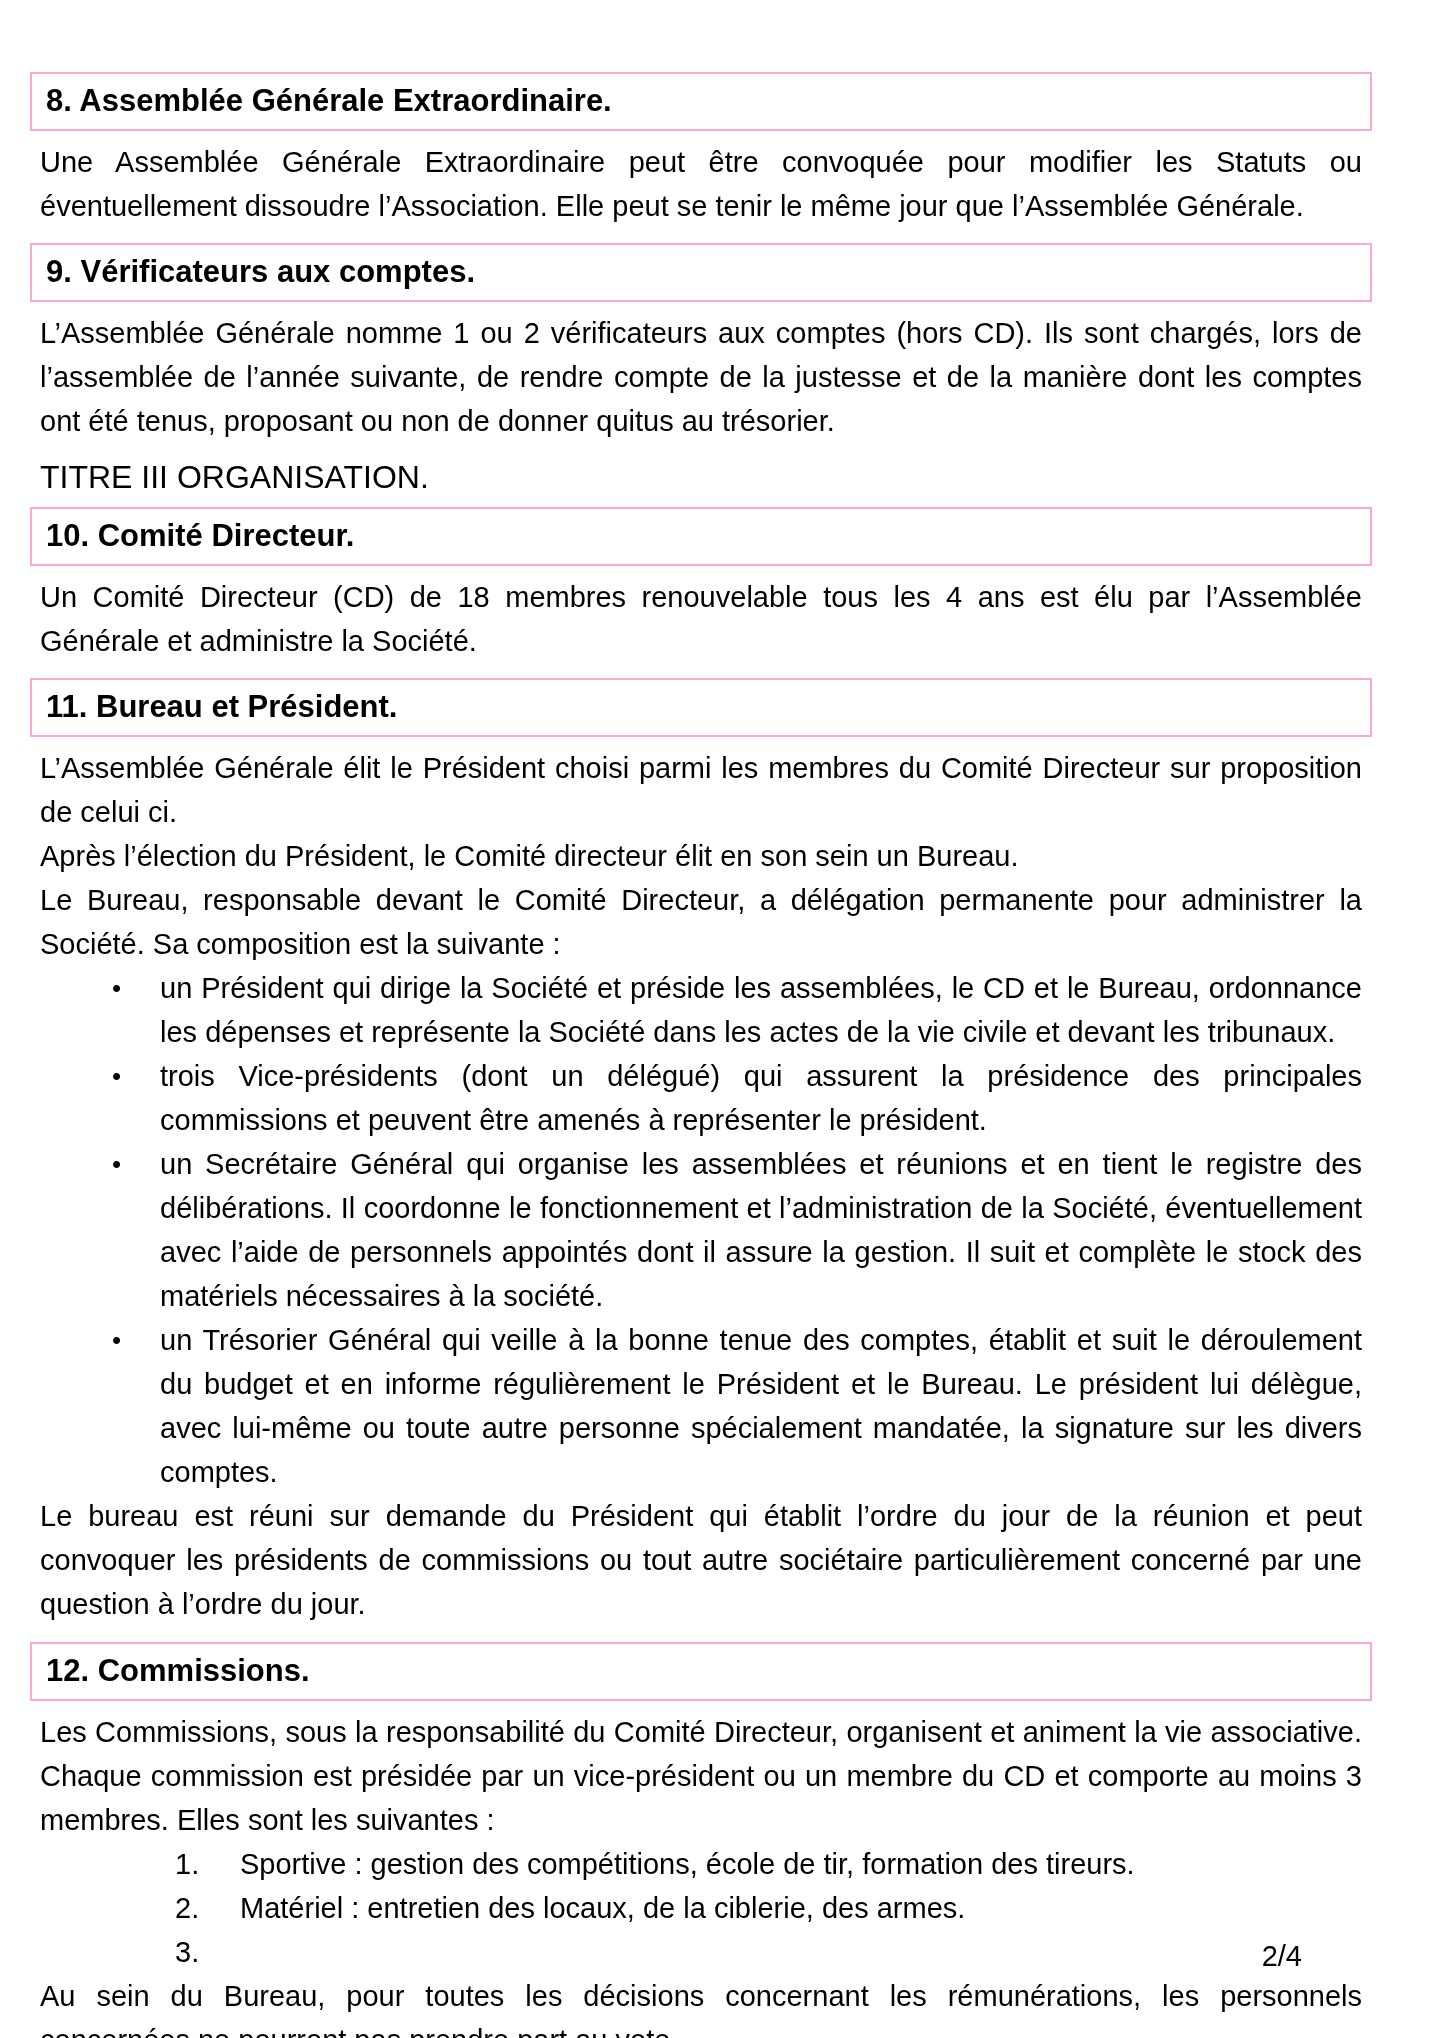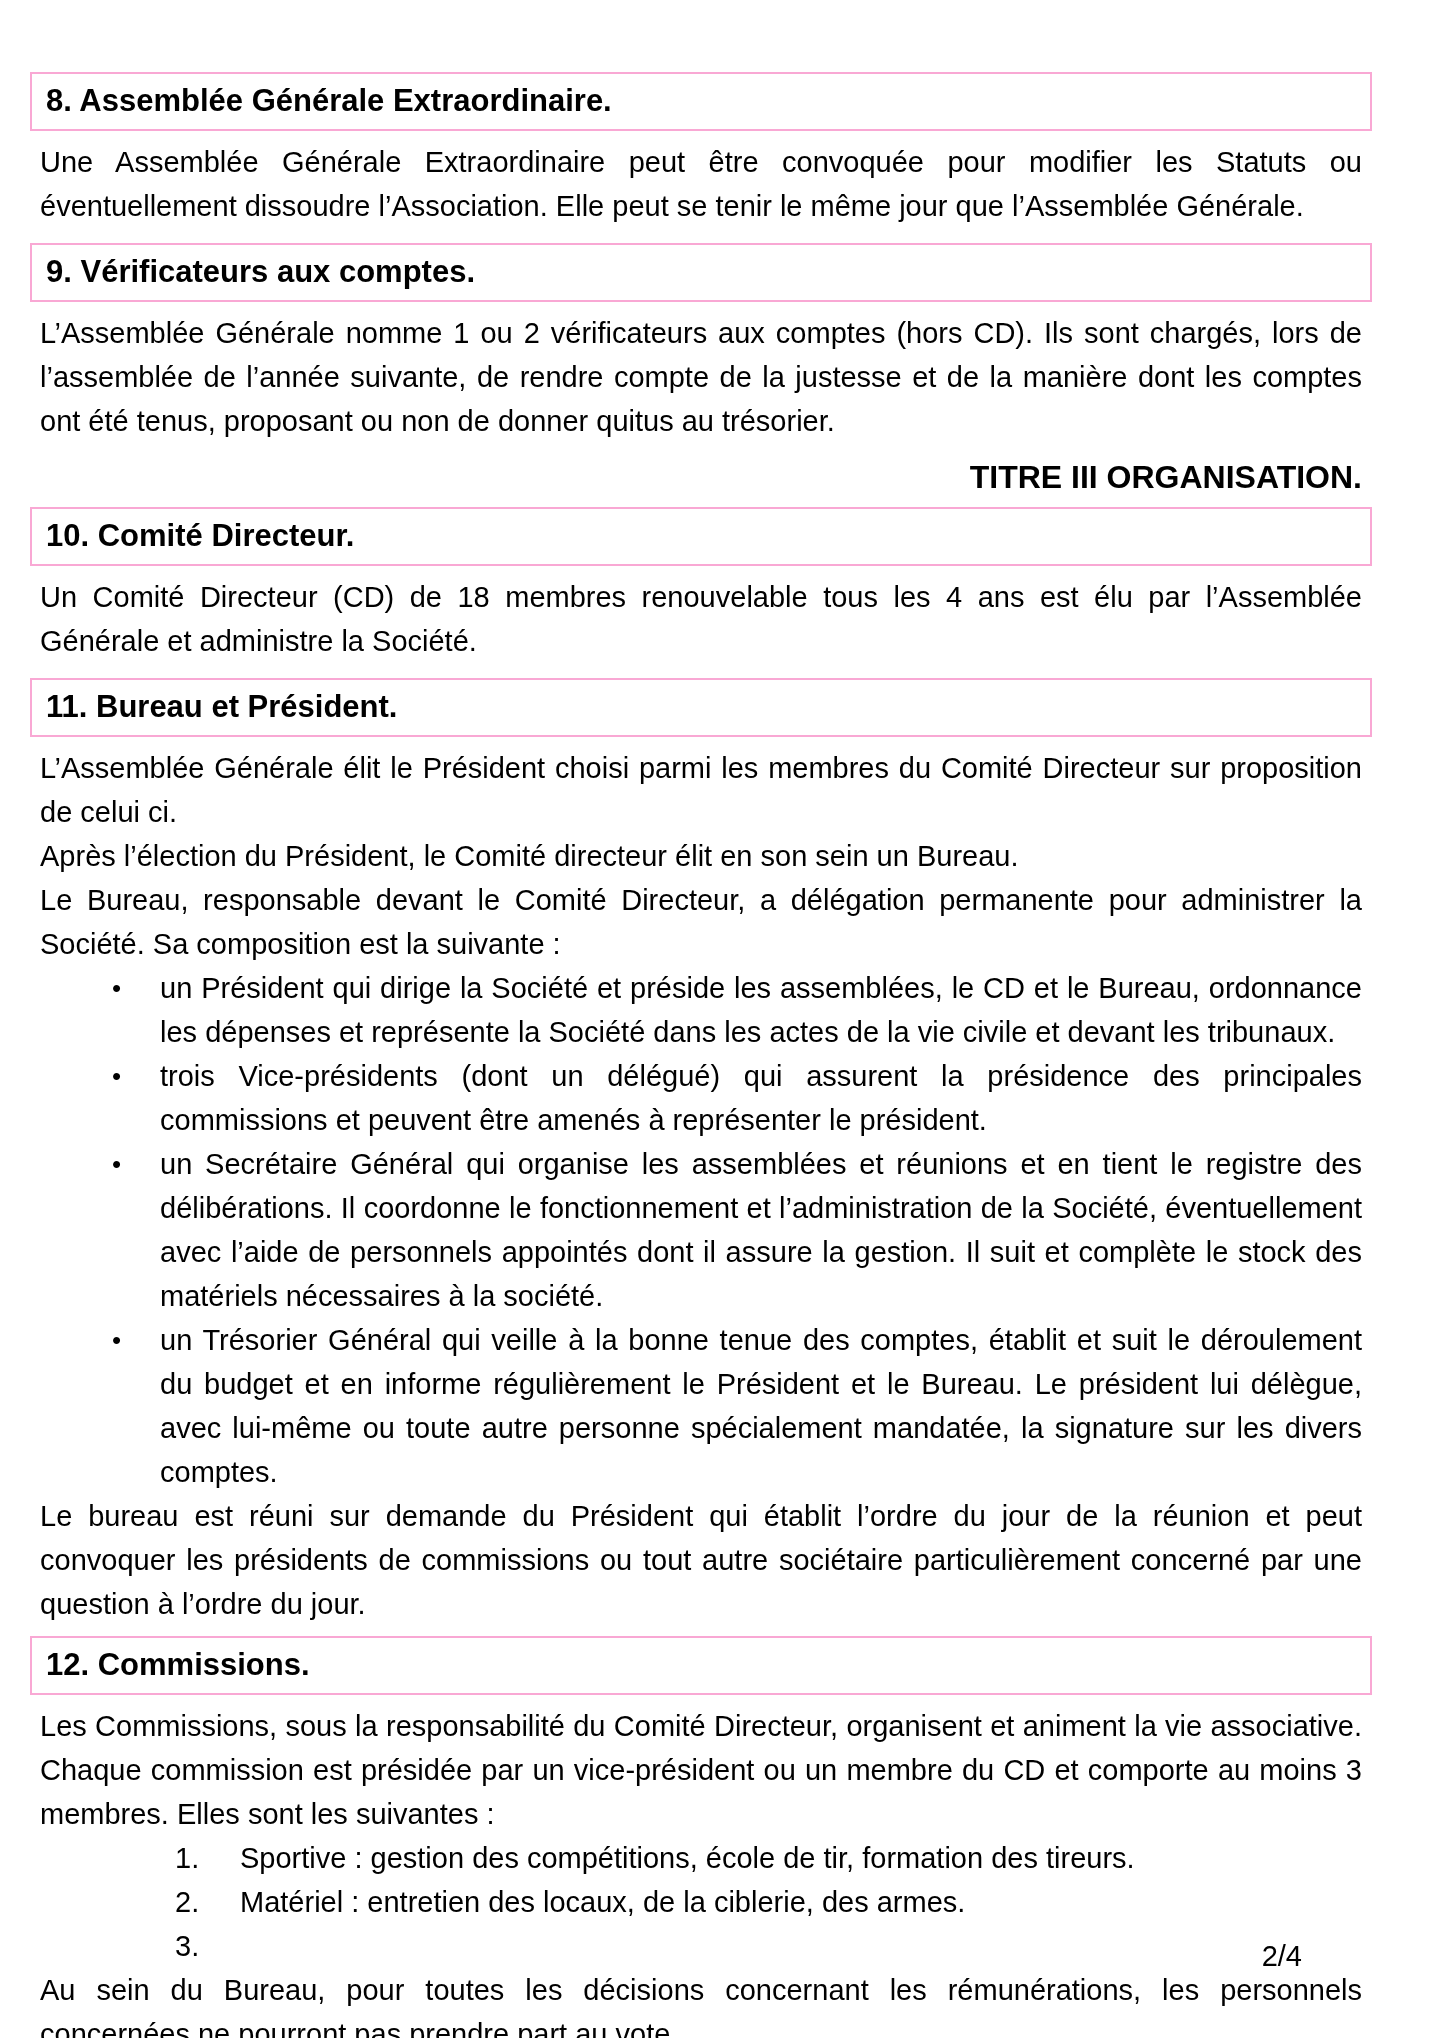--- a/index.html
+++ b/index.html
@@ -23,22 +23,22 @@
     line-height: 44px;
     padding: 5px 14px 6px 14px;
     margin: 15px -10px 9px -10px;
   }
   .hbox.first { margin-top: 0; }
 
   .para { text-align: justify; }
   .para.plain { text-align: left; }
 
   .center-title {
-    text-align: right;
-    font-weight: bold;
+    text-align: left;
+    font-weight: normal;
     font-size: 32px;
     margin: 12px 0 6px 0;
   }
 
   .bullet-item {
     position: relative;
     padding-left: 120px;
     text-align: justify;
   }
   .bullet-marker {
@@ -102,21 +102,21 @@
     <span class="bullet-marker">•</span>
     <span>un Secrétaire Général qui organise les assemblées et réunions et en tient le registre des délibérations. Il coordonne le fonctionnement et l’administration de la Société, éventuellement avec l’aide de personnels appointés dont il assure la gestion. Il suit et complète le stock des matériels nécessaires à la société.</span>
   </div>
   <div class="bullet-item">
     <span class="bullet-marker">•</span>
     <span>un Trésorier Général qui veille à la bonne tenue des comptes, établit et suit le déroulement du budget et en informe régulièrement le Président et le Bureau. Le président lui délègue, avec lui-même ou toute autre personne spécialement mandatée, la signature sur les divers comptes.</span>
   </div>
 
   <div class="para">Le bureau est réuni sur demande du Président qui établit l’ordre du jour de la réunion et peut convoquer les présidents de commissions ou tout autre sociétaire particulièrement concerné par une question à l’ordre du jour.</div>
 
-  <div class="hbox" style="margin-top:10px;">12. Commissions.</div>
+  <div class="hbox" style="margin-top:16px;">12. Commissions.</div>
   <div class="para">Les Commissions, sous la responsabilité du Comité Directeur, organisent et animent la vie associative. Chaque commission est présidée par un vice-président ou un membre du CD et comporte au moins 3 membres. Elles sont les suivantes :</div>
 
   <div class="num-item">
     <span class="num-marker">1.</span>
     <span>Sportive : gestion des compétitions, école de tir, formation des tireurs.</span>
   </div>
   <div class="num-item">
     <span class="num-marker">2.</span>
     <span>Matériel : entretien des locaux, de la ciblerie, des armes.</span>
   </div>

